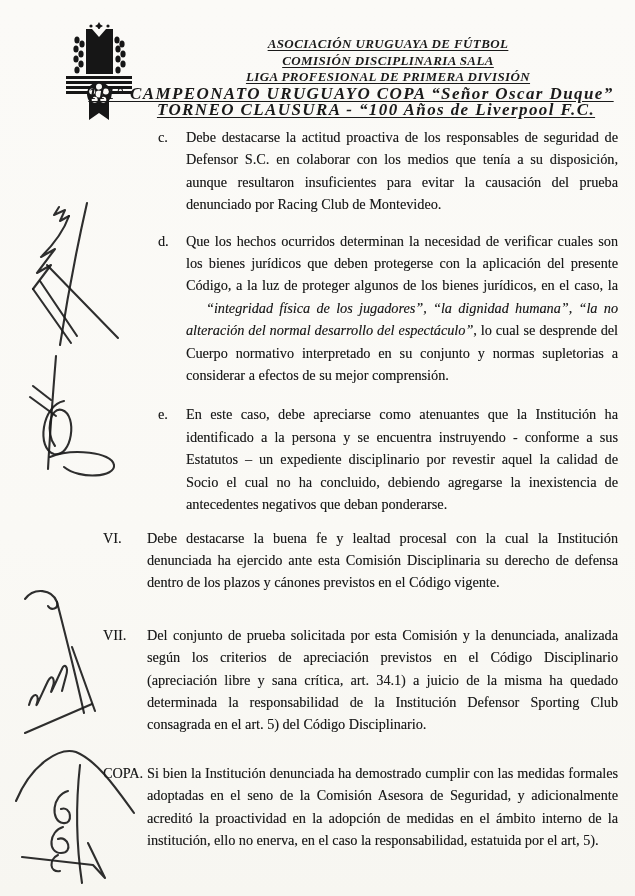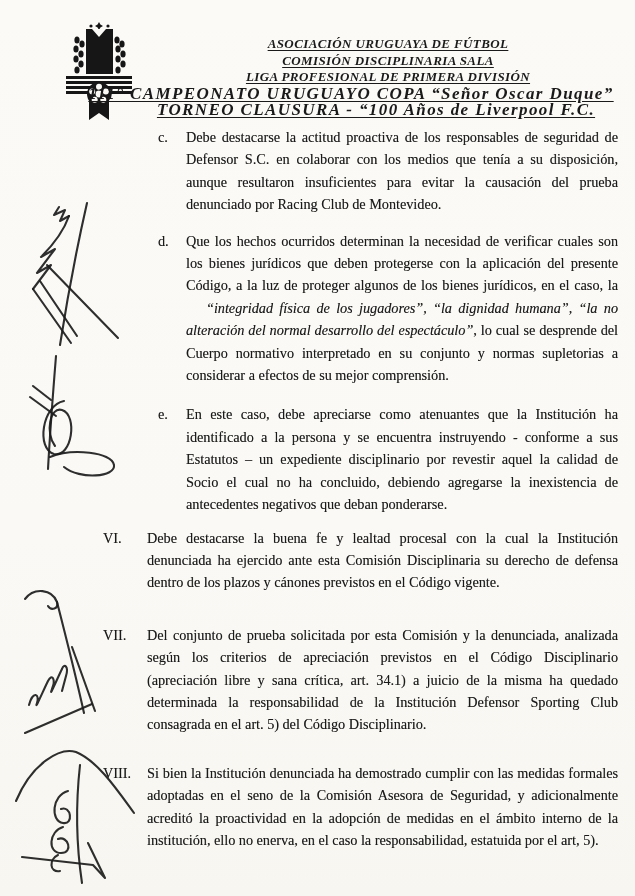--- a/index.html
+++ b/index.html
@@ -190,21 +190,21 @@
       <span class="plabel">VI.</span>
       <p class="ptext"><span>Debe destacarse la buena fe y lealtad procesal con la cual la Institución denunciada ha ejercido ante esta Comisión Disciplinaria su derecho de defensa dentro de los plazos y cánones previstos en el Código vigente.</span></p>
     </div>
 
     <div class="row roman m-vii">
       <span class="plabel">VII.</span>
       <p class="ptext"><span>Del conjunto de prueba solicitada por esta Comisión y la denunciada, analizada según los criterios de apreciación previstos en el Código Disciplinario (apreciación libre y sana crítica, art. 34.1) a juicio de la misma ha quedado determinada la responsabilidad de la Institución Defensor Sporting Club consagrada en el art. 5) del Código Disciplinario.</span></p>
     </div>
 
     <div class="row roman m-viii">
-      <span class="plabel">VIII.</span>
+      <span class="plabel">COPA.</span>
       <p class="ptext"><span>Si bien la Institución denunciada ha demostrado cumplir con las medidas formales adoptadas en el seno de la Comisión Asesora de Seguridad, y adicionalmente acreditó la proactividad en la adopción de medidas en el ámbito interno de la institución, ello no enerva, en el caso la responsabilidad, estatuida por el art, 5).</span></p>
     </div>
 
   </div>
 
   <svg class="sig sig1" width="110" height="155" viewBox="0 0 110 155">
     <path d="M44 12 L39 20 L50 15 L45 26 L54 21"></path>
     <path d="M54 21 C48 38 36 52 26 62 L40 54 L22 78 L36 70 L18 94"></path>
     <path d="M18 94 L56 148"></path>
     <path d="M25 86 L62 141"></path>

